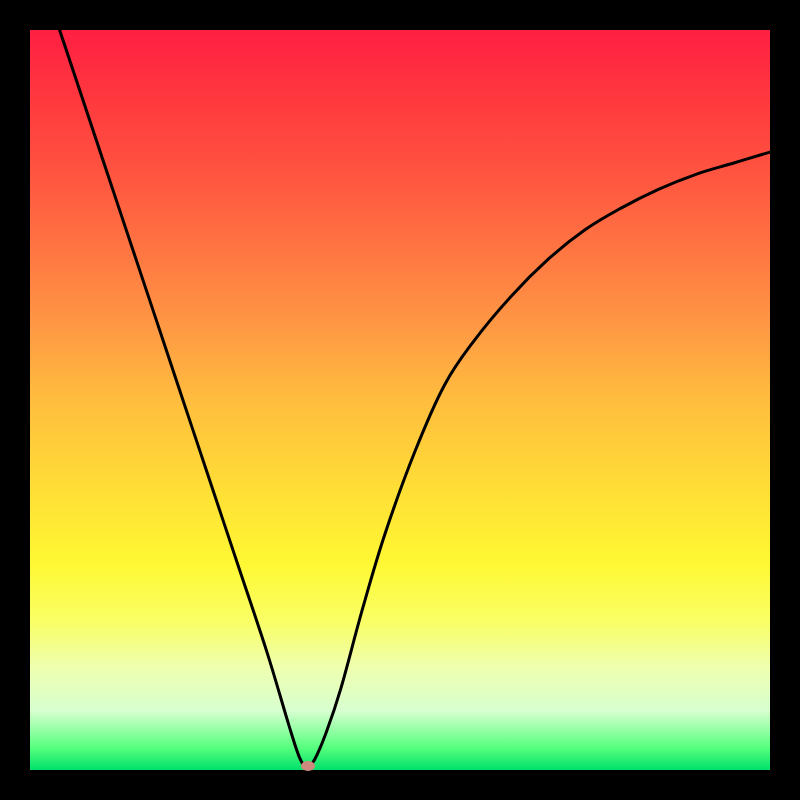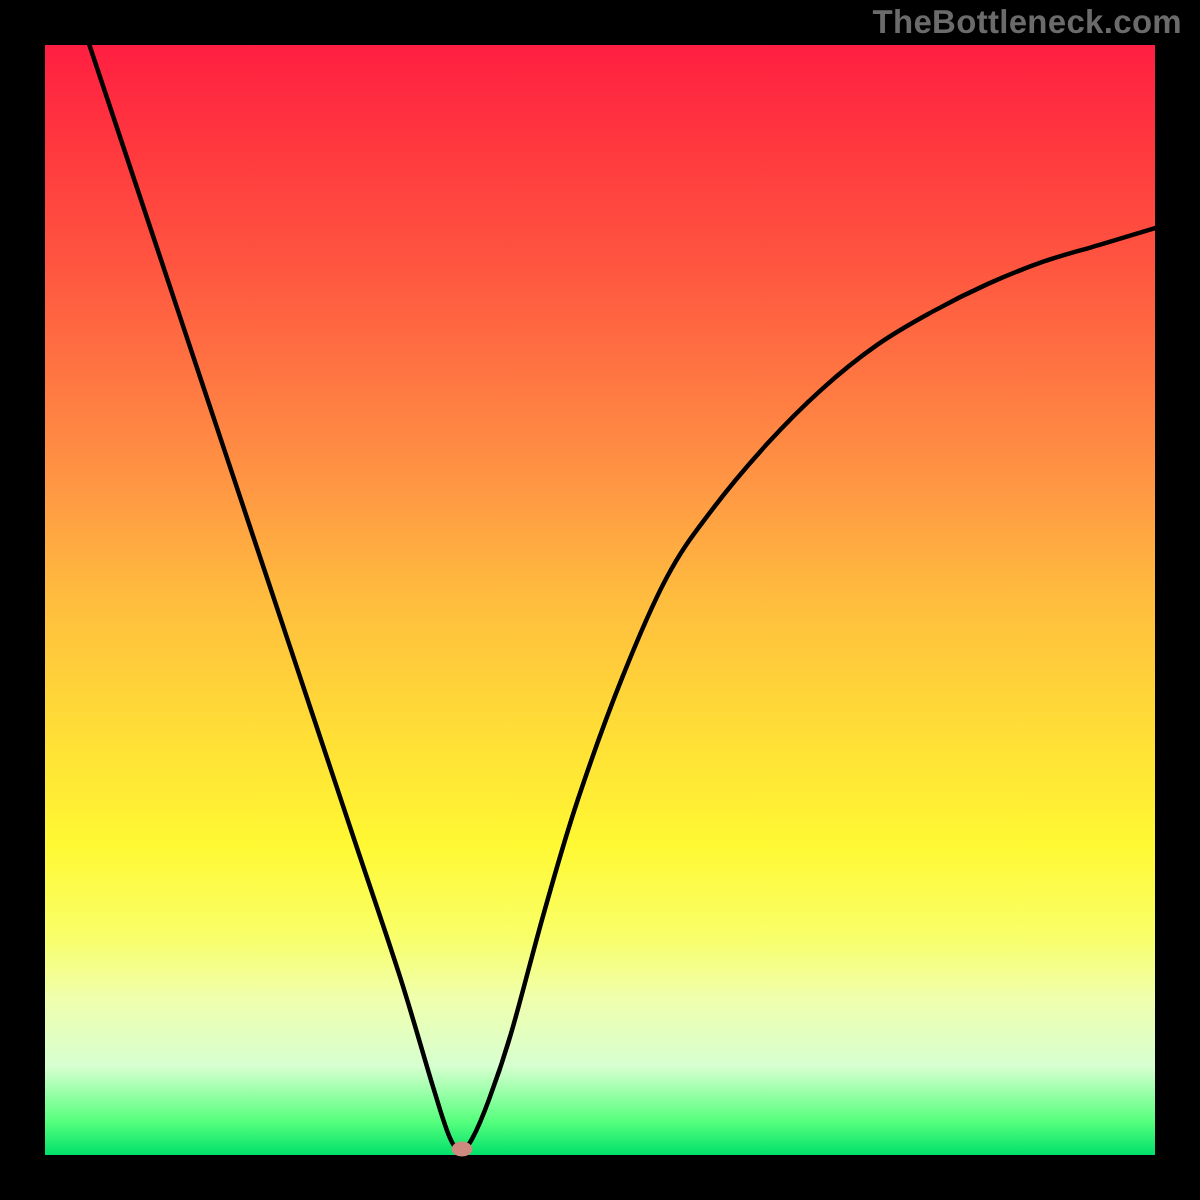--- a/index.html
+++ b/index.html
@@ -56,20 +56,19 @@
     height: 10px;
     background: #cf8a7f;
     border-radius: 50%;
     transform: translate(-50%, -50%);
   }
 </style>
 </head>
 <body>
 
 <div class="frame">
-  <div class="watermark">TheBottleneck.com</div>
   <div class="plot-area">
     <svg class="curve" viewBox="0 0 740 740">
       <path id="curve-path" fill="none" stroke="#000" stroke-width="3" stroke-linecap="round" d="M 29.6 0 C 34.928000000000004 15.983999999999991, 48.544000000000004 56.83199999999995, 59.2 88.79999999999995 C 69.856 120.76799999999996, 78.14399999999999 145.632, 88.8 177.60000000000002 C 99.456 209.56800000000004, 107.744 234.432, 118.4 266.4 C 129.056 298.368, 137.344 323.23199999999997, 148 355.2 C 158.656 387.168, 166.944 412.032, 177.6 444 C 188.256 475.968, 196.544 500.83199999999994, 207.20000000000002 532.8 C 217.85600000000002 564.7679999999999, 227.47600000000003 592.296, 236.8 621.6 C 246.124 650.904, 253.006 676.2860000000001, 259 695.6 C 264.99399999999997 714.914, 266.77 721.574, 270.09999999999997 728.9 C 273.42999999999995 736.226, 274.836 736.3, 277.5 736.3 C 280.164 736.3, 281.57000000000005 734.894, 284.90000000000003 728.9 C 288.23 722.906, 291.338 715.654, 296 703 C 300.662 690.346, 304.14 681.244, 310.8 658.6 C 317.46000000000004 635.956, 325.008 605.172, 333 577.2 C 340.992 549.2280000000001, 345.876 531.172, 355.2 503.2 C 364.524 475.228, 374.144 448.44, 384.8 421.8 C 395.456 395.16, 403.744 375.18, 414.40000000000003 355.2 C 425.05600000000004 335.21999999999997, 432.012 326.784, 444 310.8 C 455.988 294.81600000000003, 467.68 281.05199999999996, 481 266.4 C 494.32 251.748, 504.68 241.388, 518 229.40000000000003 C 531.32 217.41200000000006, 541.68 209.12400000000008, 555 199.80000000000007 C 568.32 190.47600000000006, 578.68 184.92600000000004, 592 177.60000000000002 C 605.32 170.274, 615.68 165.09400000000002, 629 159.10000000000002 C 642.32 153.10600000000002, 652.68 148.96199999999996, 666 144.29999999999995 C 679.32 139.63799999999995, 689.68 137.19600000000003, 703 133.20000000000005 C 716.32 129.20400000000006, 733.34 124.09800000000003, 740 122.10000000000002"></path>
     </svg>
     <div class="marker" id="marker" style="left: 277.5px; top: 736.3px; background: rgb(207, 138, 127);"></div>
   </div>
 </div>
 
 </body></html>

